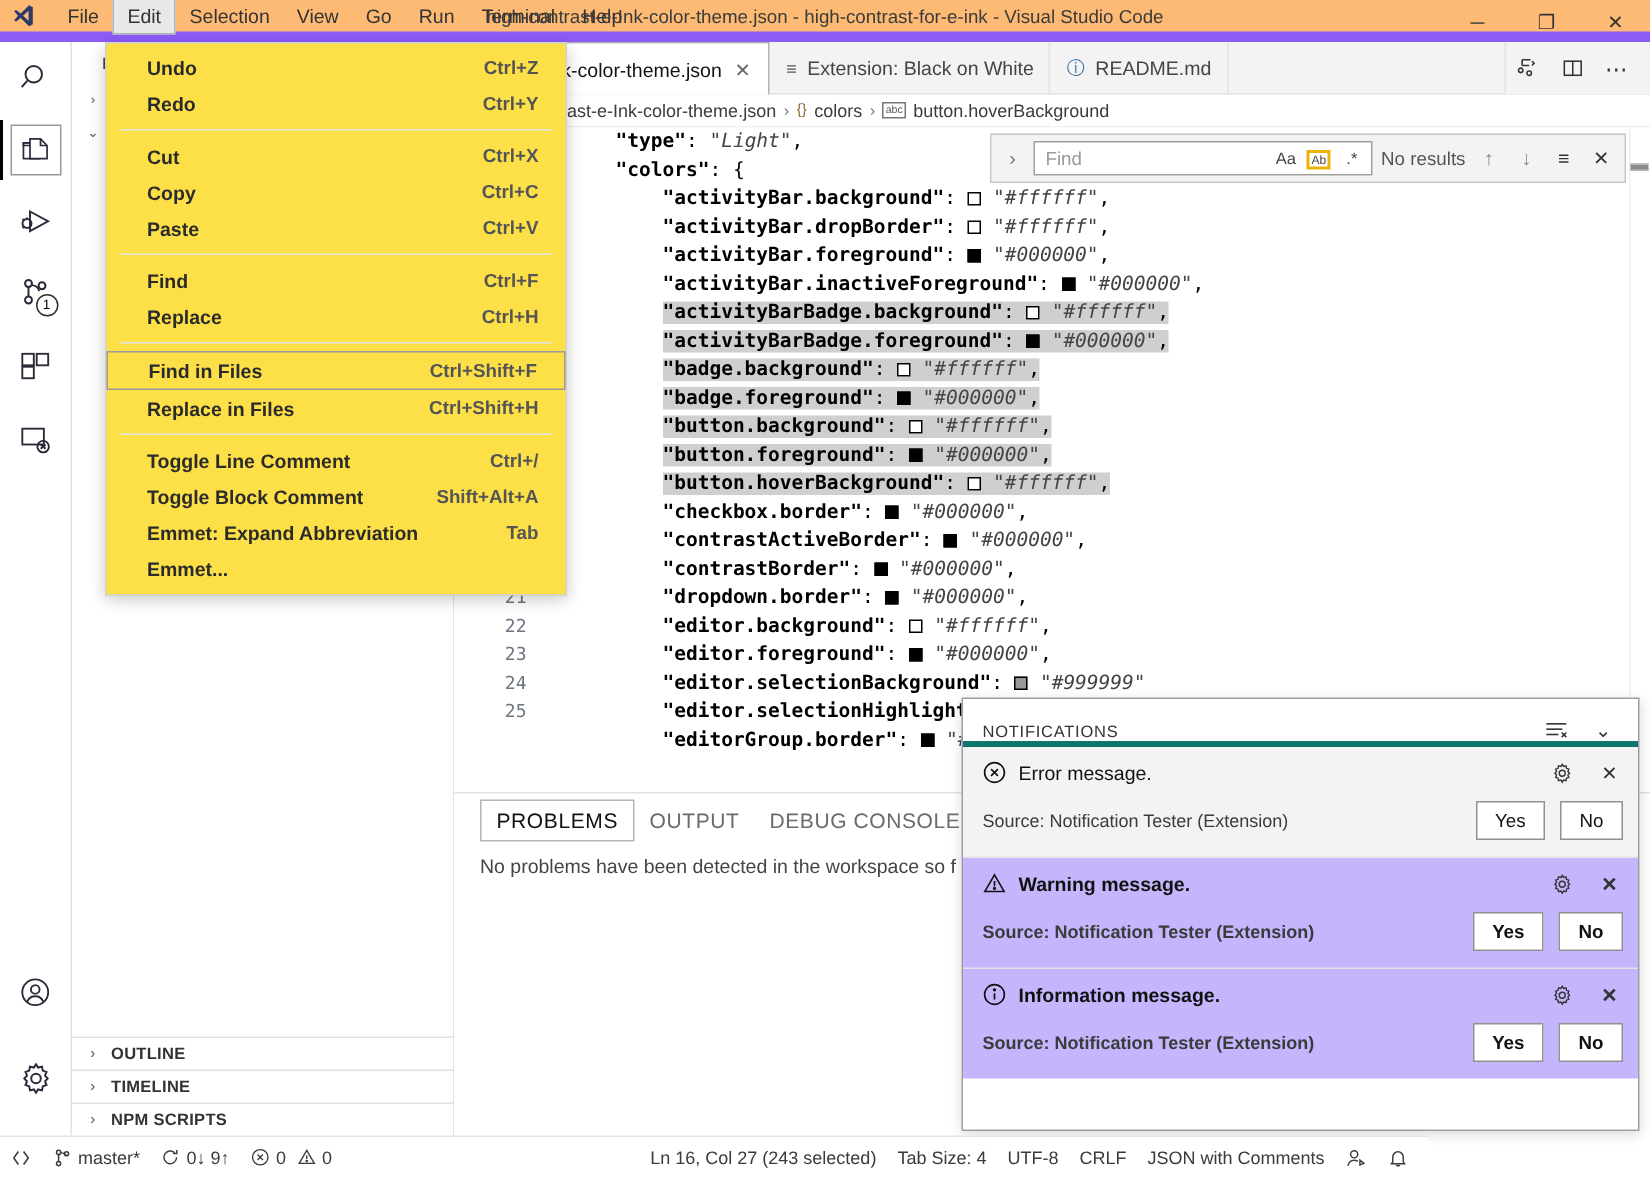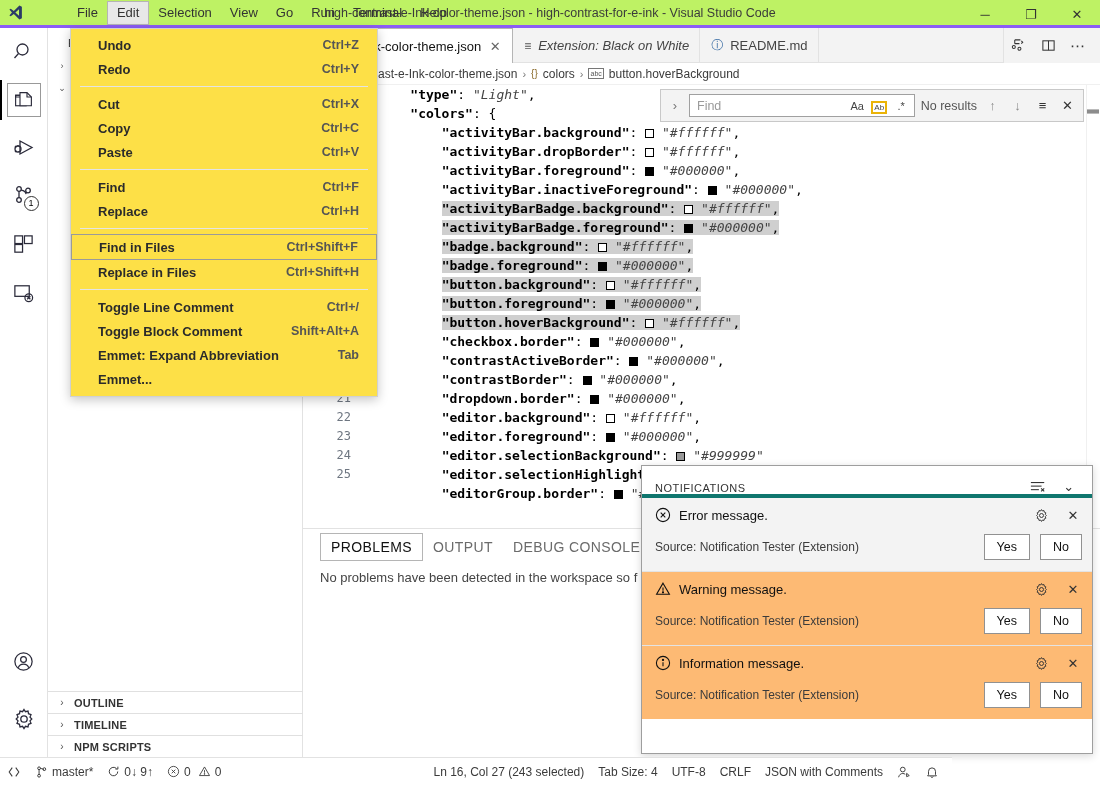--- a/index.html
+++ b/index.html
@@ -9,22 +9,22 @@
     background: #ffffff;
     font-family: "Liberation Sans", sans-serif;
     color: #000000;
     -webkit-font-smoothing: antialiased;
   }
   .app { position: relative; width: 1100px; height: 785px; }
 
   
   .titlebar {
     position:absolute; top:0; left:0; width:1100px; height:28px;
-    background:#bef264; border-bottom:3px solid #8b5cf6;
-    display:flex; align-items:center;gap:32px;
+    background:#fdba74; border-bottom:7px solid #8b5cf6;
+    display:flex; align-items:center;
   }
   .vscode-logo { width:30px; height:28px; display:flex; align-items:center; justify-content:center; }
   .menubar { display:flex; align-items:center; height:28px; margin-left:6px; }
   .menu-item {
     padding:0 9px; height:22px; line-height:22px; font-size:13px; color:#333;
     cursor:default; white-space:nowrap;
   }
   .menu-item.active { background:#e8e8e8; border:1px solid #b5b5b5; height:24px; line-height:22px; }
   .title-center {
     position:absolute; left:0; right:0; text-align:center;
@@ -75,21 +75,21 @@
   .editorgroup { position:absolute; top:28px; left:303px; width:797px; height:729px; background:#fff; }
 
   .tabsbar { height:35px; display:flex; background:#f3f3f3; border-bottom:1px solid #e2e2e2; position:relative; }
   .tab {
     height:35px; display:flex; align-items:center; gap:7px; padding:0 10px 0 11px;
     font-size:13px; color:#444; border-right:1px solid #e2e2e2; white-space:nowrap;
   }
   .tab.active { background:#ffffff; color:#111; border:1px solid #b5b5b5; border-bottom:none; height:35px; }
   .tab .tab-close { font-size:13px; color:#666; width:14px; text-align:center; }
   .tab .tab-ico { font-size:12px; color:#555; }
-  .tab.italic .tab-label { font-style:italic; }
+  .tab.italic .tab-label { }
   .tabs-actions { position:absolute; right:0; top:0; height:35px; display:flex; align-items:center; gap:2px; padding-right:8px; border-left:1px solid #e2e2e2; background:#f3f3f3;}
   .tabs-actions .ta { width:28px; height:28px; display:flex; align-items:center; justify-content:center; color:#333; }
 
   .breadcrumbs {
     height:22px; display:flex; align-items:center; gap:5px; padding-left:10px;
     font-size:12px; color:#3b3b3b; background:#fff; border-bottom:1px solid #f0f0f0;
   }
   .bc-sep { color:#777; font-size:11px; }
   .bc-ico { font-size:10px; color:#8a6a2a; }
   .bc-ico.box { display:inline-block; border:1px solid #777; color:#555; font-size:7px; line-height:9px; padding:0 1px; }
@@ -159,21 +159,21 @@
   .notif-head {
     height:32px; display:flex; align-items:flex-end; padding:0 10px 0 13px;
     font-size:11px; letter-spacing:.5px; color:#333; background:#fff;
     border-bottom:4px solid #0f766e;
   }
   .notif-head .sp { flex:1; }
   .nh-btn { width:26px; text-align:center; color:#333; font-size:13px; }
   .notif {
     border-bottom:1px solid #e3e3e3; padding:9px 10px 11px 13px; background:#f3f3f3;
   }
-  .notif.alt { background:#fdba74; }
+  .notif.alt { background:#c4b5fd;font-weight:bold; }
   .notif-row1 { display:flex; align-items:center; gap:8px; }
   .notif-icon { width:16px; height:16px; flex:0 0 16px; color:#111; }
   .notif-msg { flex:1; font-size:13px; color:#111; }
   .notif-gear { width:22px; text-align:center; color:#333; font-size:13px; }
   .notif-close { width:18px; text-align:center; color:#333; font-size:13px; }
   .notif-row2 { display:flex; align-items:center; margin-top:11px; }
   .notif-src { flex:1; font-size:12px; color:#3b3b3b; }
   .notif-btn {
     min-width:40px; height:26px; margin-left:10px; padding:0 12px;
     border:1px solid #919191; background:#fff; font-size:12.5px; color:#111;

